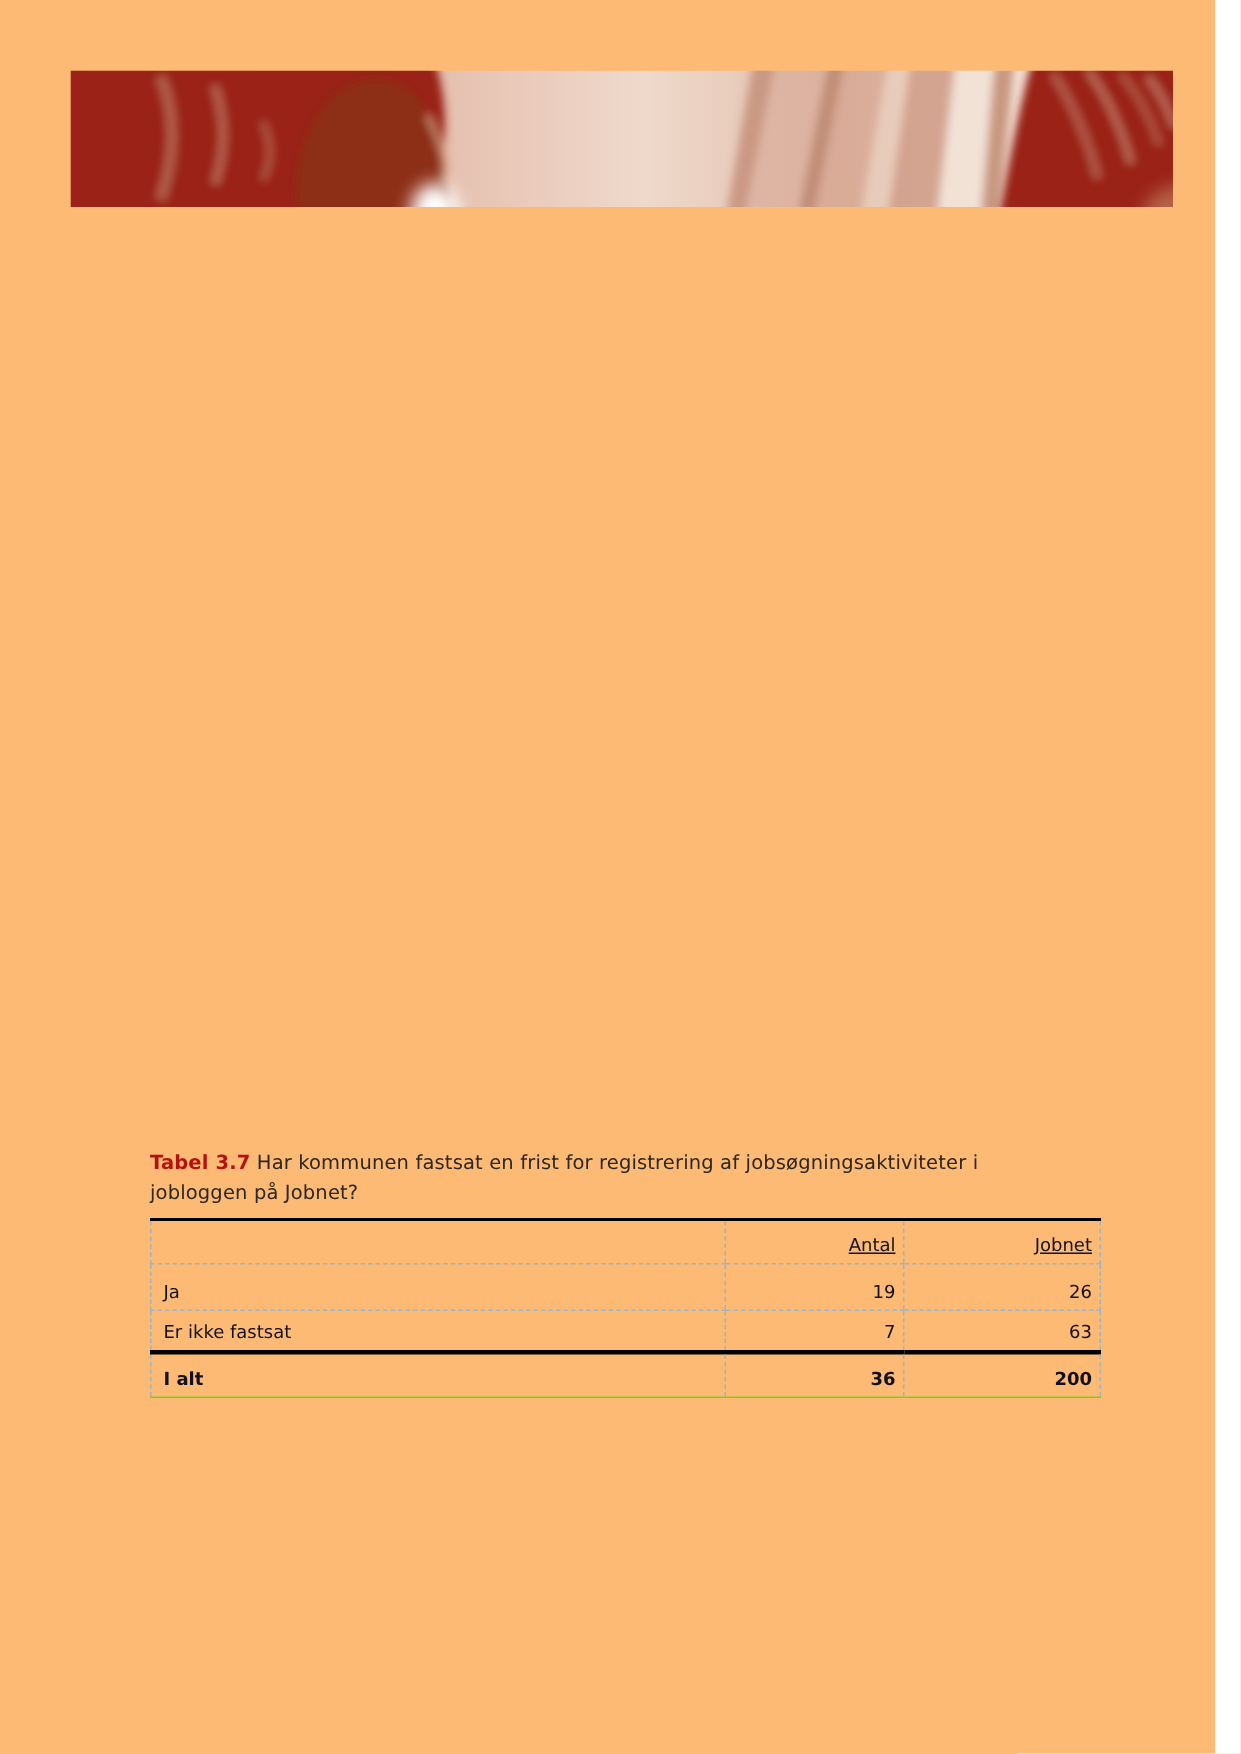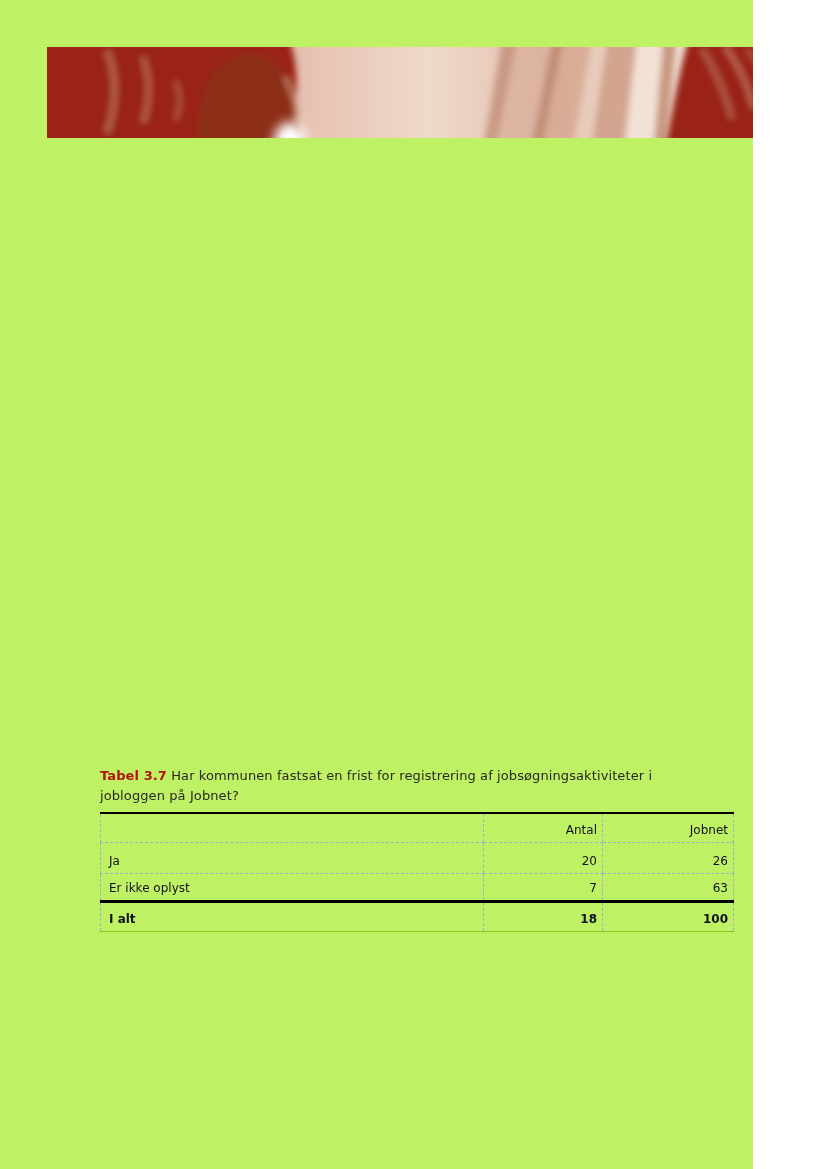--- a/index.html
+++ b/index.html
@@ -1,20 +1,20 @@
 <!DOCTYPE html>
 <html><head>
 <meta charset="utf-8">
 <style>
   html, body { margin: 0; padding: 0; background: #ffffff; }
   .page {
     position: relative;
-    width: 753px;
+    width: 810px;
     height: 1169px;
-    background: #bef264;
+    background: #fdba74;
     font-family: "DejaVu Sans", "Liberation Sans", sans-serif;
     overflow: hidden;
   }
 
   
   .banner {
     position: absolute;
     left: 47px;
     top: 47px;
     width: 735px;
@@ -64,21 +64,21 @@
     border-left: 1px dashed #9eb4c6;
     border-bottom: 1px dashed #9eb4c6;
     font-weight: normal;
     white-space: nowrap;
     overflow: hidden;
   }
   table.stat td:last-child, table.stat th:last-child {
     border-right: 1px dashed #9eb4c6;
   }
   table.stat .num { text-align: right; }
-  table.stat tr.hdr    { height: 29px; }
+  table.stat tr.hdr    { height: 29px; text-decoration: underline; }
   table.stat tr.r-ja   { height: 31px; }
   table.stat tr.r-nej  { height: 30px; }
   table.stat tr.r-er   { height: 28px; }
   table.stat tr.r-er td { border-bottom: 3px solid #000000; }
   table.stat tr.total  { height: 30px; }
   table.stat tr.total td {
     font-weight: bold;
     border-bottom: 1px solid #84cc16;
   }
 </style>
@@ -157,30 +157,30 @@
           <col class="c-procent">
       </colgroup>
       <tbody>
         <tr class="hdr">
           <th></th>
           <th class="num">Antal</th>
           <th class="num">Jobnet</th>
         </tr>
         <tr class="r-ja">
           <td>Ja</td>
-          <td class="num">20</td>
+          <td class="num">19</td>
           <td class="num">26</td>
         </tr>
         <tr class="r-er">
-          <td>Er ikke oplyst</td>
+          <td>Er ikke fastsat</td>
           <td class="num">7</td>
           <td class="num">63</td>
         </tr>
         <tr class="total">
           <td>I alt</td>
-          <td class="num">18</td>
-          <td class="num">100</td>
+          <td class="num">36</td>
+          <td class="num">200</td>
         </tr>
       </tbody>
     </table>
   </div>
 
 </div>
 
 </body></html>

